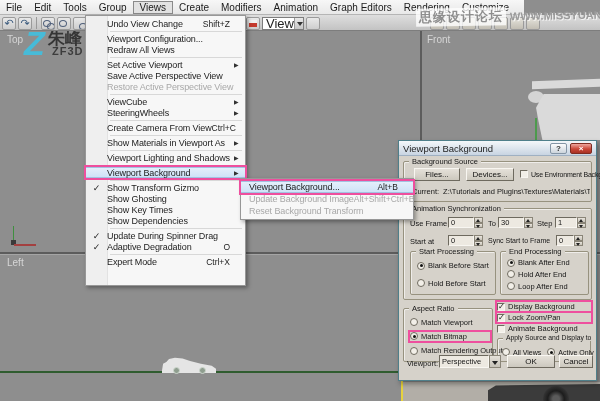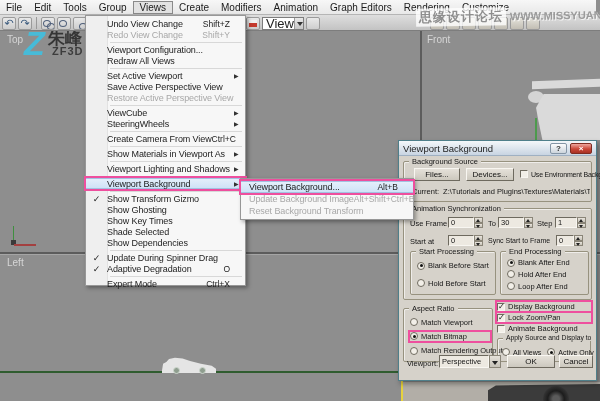--- a/index.html
+++ b/index.html
@@ -1,19 +1,19 @@
 <!DOCTYPE html>
 <html><head>
 <meta charset="utf-8">
 <style>
   html,body{margin:0;padding:0;}
   body{width:600px;height:401px;position:relative;overflow:hidden;
        font-family:"Liberation Sans",sans-serif;background:#8e8e8e;}
   
-  .menubar{position:absolute;left:0;top:0;width:596px;height:15px;z-index:12;
+  .menubar{position:absolute;left:0;top:0;width:524px;height:15px;z-index:12;
     background:linear-gradient(#f7f7f7,#e8e8e8);border-bottom:1px solid #b5b5b5;
     display:flex;align-items:center;font-size:10px;color:#1a1a1a;box-sizing:border-box;}
   .mb-item{padding:0 6px;height:13px;line-height:13px;white-space:nowrap;}
   .mb-item.active{background:#e2e2e2;border:1px solid #8a8a8a;height:13px;line-height:11px;box-sizing:border-box;}
   
   .toolbar{position:absolute;left:0;top:15px;width:600px;height:16px;z-index:12;
     background:linear-gradient(#dedede,#c3c3c3);border-bottom:1px solid #7d7d7d;box-sizing:border-box;}
   .tcluster{position:absolute;top:1px;height:14px;display:flex;align-items:center;gap:2px;}
   .ticon{width:14px;height:13px;display:inline-flex;align-items:center;justify-content:center;
     font-size:11px;color:#39597c;background:linear-gradient(#e9e9e9,#cdcdcd);border:1px solid #9a9a9a;
@@ -230,26 +230,20 @@
   <span class="url">WWW.MISSYUAN.COM</span>
 </div>
 
 <div class="menu" id="views-menu">
     <div class="m-row">
       <span class="m-check"></span>
       <span class="m-label">Undo View Change</span>
       <span class="m-short">Shift+Z</span>
       <span class="m-arrow"></span>
     </div>
-    <div class="m-row disabled">
-      <span class="m-check"></span>
-      <span class="m-label">Redo View Change</span>
-      <span class="m-short">Shift+Y</span>
-      <span class="m-arrow"></span>
-    </div>
     <div class="m-sep"></div>
     <div class="m-row">
       <span class="m-check"></span>
       <span class="m-label">Viewport Configuration...</span>
       <span class="m-short"></span>
       <span class="m-arrow"></span>
     </div>
     <div class="m-row">
       <span class="m-check"></span>
       <span class="m-label">Redraw All Views</span>
@@ -325,26 +319,20 @@
     </div>
     <div class="m-row">
       <span class="m-check"></span>
       <span class="m-label">Show Ghosting</span>
       <span class="m-short"></span>
       <span class="m-arrow"></span>
     </div>
     <div class="m-row">
       <span class="m-check"></span>
       <span class="m-label">Show Key Times</span>
-      <span class="m-short"></span>
-      <span class="m-arrow"></span>
-    </div>
-    <div class="m-row">
-      <span class="m-check"></span>
-      <span class="m-label">Shade Selected</span>
       <span class="m-short"></span>
       <span class="m-arrow"></span>
     </div>
     <div class="m-row">
       <span class="m-check"></span>
       <span class="m-label">Show Dependencies</span>
       <span class="m-short"></span>
       <span class="m-arrow"></span>
     </div>
     <div class="m-sep"></div>

